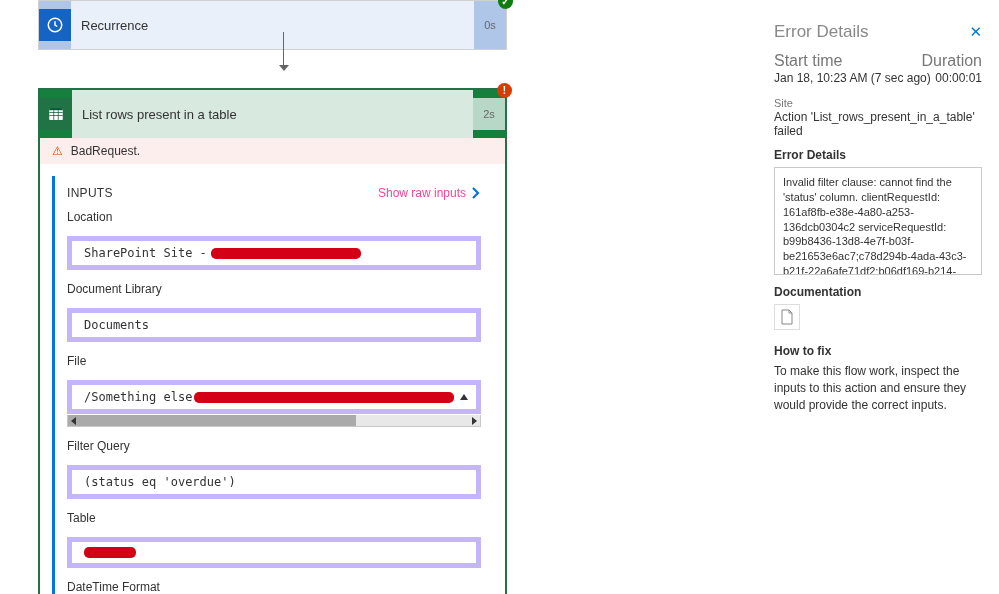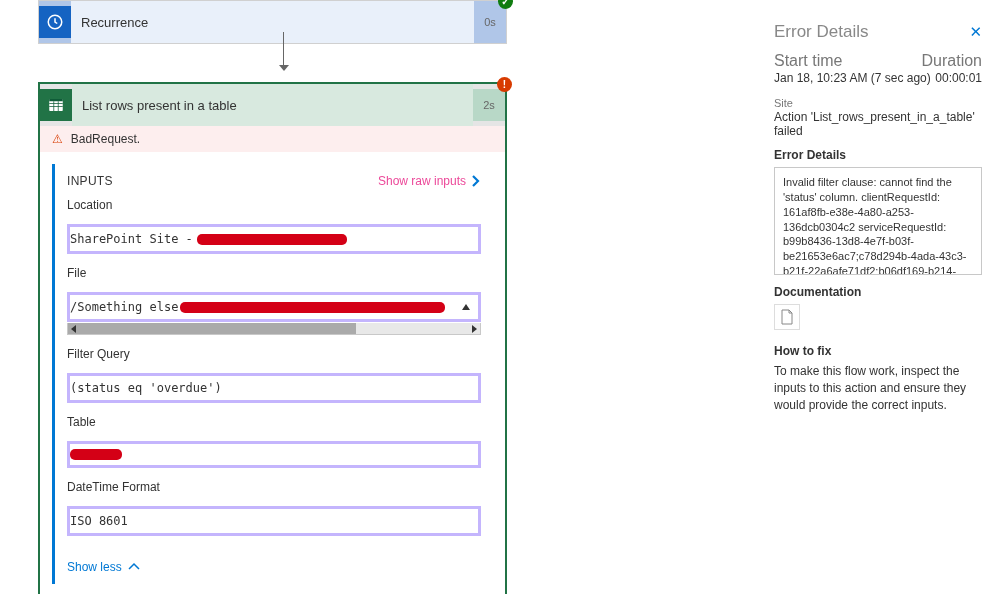--- a/index.html
+++ b/index.html
@@ -2,33 +2,33 @@
 <html><head>
   <meta charset="utf-8">
   <style>
     * { box-sizing: border-box; margin: 0; padding: 0; }
     body { font-family: "Segoe UI", Arial, sans-serif; font-size: 13px; background: #fff; color: #333; }
     .app { display: flex; width: 999px; height: 594px; }
     .flow-area { width: 525px; padding: 0 18px 0 38px; overflow: hidden; position: relative; }
     .error-panel { position: absolute; right: 0; top: 16px; width: 225px; padding: 6px 17px 0 0; }
 
     .card { background: #fff; border: 1px solid #d0d0d0; position: relative; }
-    .card-header { display: flex; align-items: center; height: 42px; }
+    .card-header { display: flex; align-items: center; height: 48px; }
     .card-icon { width: 32px; height: 32px; display: flex; align-items: center; justify-content: center; flex-shrink: 0; }
     .card-title { flex: 1; padding-left: 10px; font-size: 13px; }
     .card-timing { width: 32px; height: 32px; display: flex; align-items: center; justify-content: center; font-size: 11px; color: #666; }
 
     .recurrence-card { margin-top: 0; }
     .recurrence-card .card-header { background: #b0c6e8; }
     .recurrence-card .card-icon { background: #1563c2; }
     .recurrence-card .card-title { background: #e9f0fa; height: 100%; display: flex; align-items: center; }
     .recurrence-card .card-timing { background: #b0c6e8; }
 
     .excel-card { margin-top: 38px; border: 2px solid #217346; }
-    .excel-card .card-header { background: #e5e5e5; }
+    .excel-card .card-header { background: #15803d; }
     .excel-card .card-icon { background: #217346; }
     .excel-card .card-title { background: #d8e9df; height: 100%; display: flex; align-items: center; }
     .excel-card .card-timing { background: #b8d8c7; }
 
     .arrow { position: absolute; left: 283px; top: 32px; width: 1px; height: 38px; background: #666; }
     .arrow::after { content: ""; position: absolute; bottom: -1px; left: -4px; border-left: 5px solid transparent; border-right: 5px solid transparent; border-top: 6px solid #666; }
 
     .status-dot { position: absolute; top: -7px; right: -7px; width: 15px; height: 15px; border-radius: 50%; display: flex; align-items: center; justify-content: center; color: #fff; font-size: 10px; font-weight: bold; }
     .status-ok { background: #107c10; }
     .status-err { background: #d83b01; }
@@ -39,21 +39,21 @@
     .card-body { padding: 12px 0; }
     .section-box { border-left: 3px solid #0078d4; margin: 0 12px 14px 12px; }
     .section-header { display: flex; align-items: center; padding: 10px 12px; }
     .section-title { flex: 1; font-size: 12px; text-transform: uppercase; letter-spacing: 0.3px; }
     .raw-link { color: #ec4899; font-size: 12px; display: flex; align-items: center; }
     .raw-link svg { margin-left: 5px; }
 
     .form-area { padding: 0 12px 6px 12px; }
     .field { margin-bottom: 12px; }
     .field-label { font-size: 12px; margin-bottom: 3px; display: block; }
-    .field-input { border: 3px solid #c4b5fd; padding: 5px 0; font-family: Consolas, monospace; font-size: 12px; background: #fff; min-height: 25px; display: flex; align-items: center; white-space: nowrap; overflow: hidden; margin-top: 12px; }
+    .field-input { border: 5px solid #c4b5fd; padding: 5px 12px; font-family: Consolas, monospace; font-size: 12px; background: #fff; min-height: 25px; display: flex; align-items: center; white-space: nowrap; overflow: hidden; margin-top: 12px; }
     .field-input.with-arrow { position: relative; padding-right: 22px; }
     .field-input.with-arrow::after { content: ""; position: absolute; right: 8px; top: 50%; transform: translateY(-50%); border-left: 4px solid transparent; border-right: 4px solid transparent; border-bottom: 6px solid #333; }
     .file-scroll { height: 12px; background: linear-gradient(to right, #aaa 0%, #aaa 70%, #e8e8e8 70%, #e8e8e8 100%); margin-top: 1px; position: relative; border: 1px solid #c8c8c8; border-top: none; }
     .file-scroll::before, .file-scroll::after { content: ""; position: absolute; top: 2px; width: 0; height: 0; border-top: 4px solid transparent; border-bottom: 4px solid transparent; }
     .file-scroll::before { left: 3px; border-right: 5px solid #333; }
     .file-scroll::after { right: 3px; border-left: 5px solid #333; }
 
     .redact { display: inline-block; background: #d40016; height: 11px; border-radius: 5px; vertical-align: middle; }
     .show-less { padding: 6px 12px 10px 12px; color: #0078d4; font-size: 12px; display: flex; align-items: center; }
 
@@ -132,20 +132,24 @@
           </div>
           <div class="form-area">
             <div class="field">
               <span class="field-label">Location</span>
               <div class="field-input">
                   <span>SharePoint Site - </span>
                   <span class="redact" style="width:150px;margin-left:4px"></span>
                 </div>
             </div>
             <div class="field">
+              <span class="field-label">Document Library</span>
+              <div class="field-input">Documents</div>
+            </div>
+            <div class="field">
               <span class="field-label">File</span>
               <div class="field-input with-arrow">
                   <span>/Something else</span>
                   <span class="redact" style="width:265px;margin-left:2px"></span>
                 </div>
               <div class="file-scroll"></div>
             </div>
             <div class="field">
               <span class="field-label">Filter Query</span>
               <div class="field-input">(status eq 'overdue')</div>

